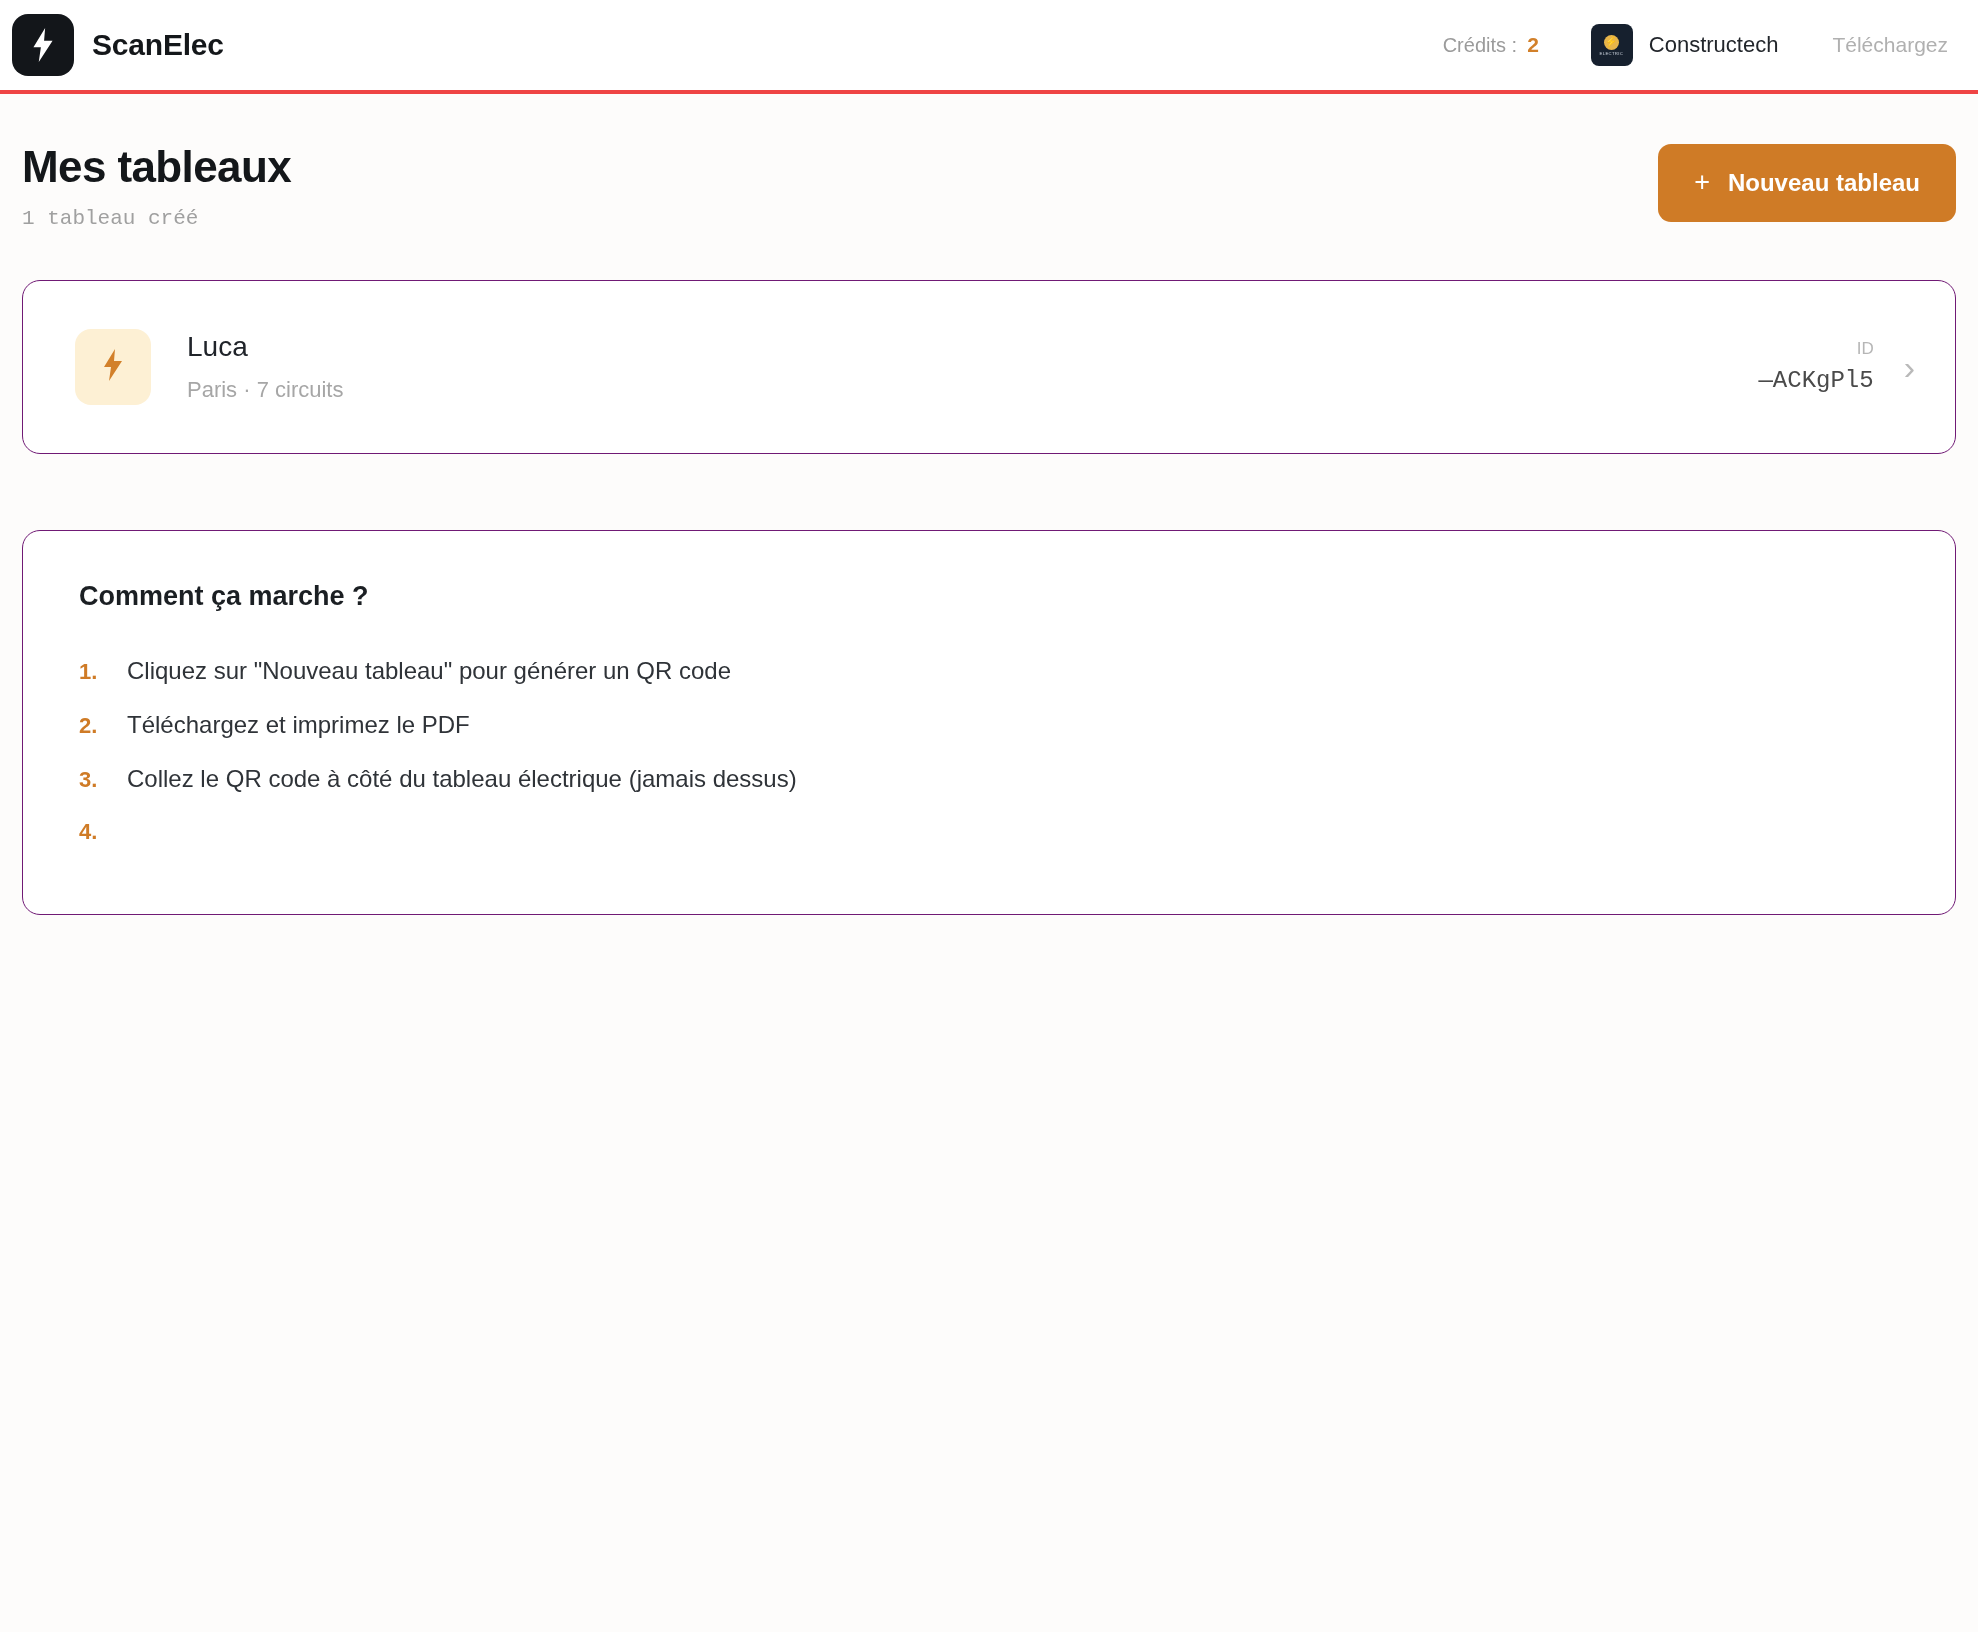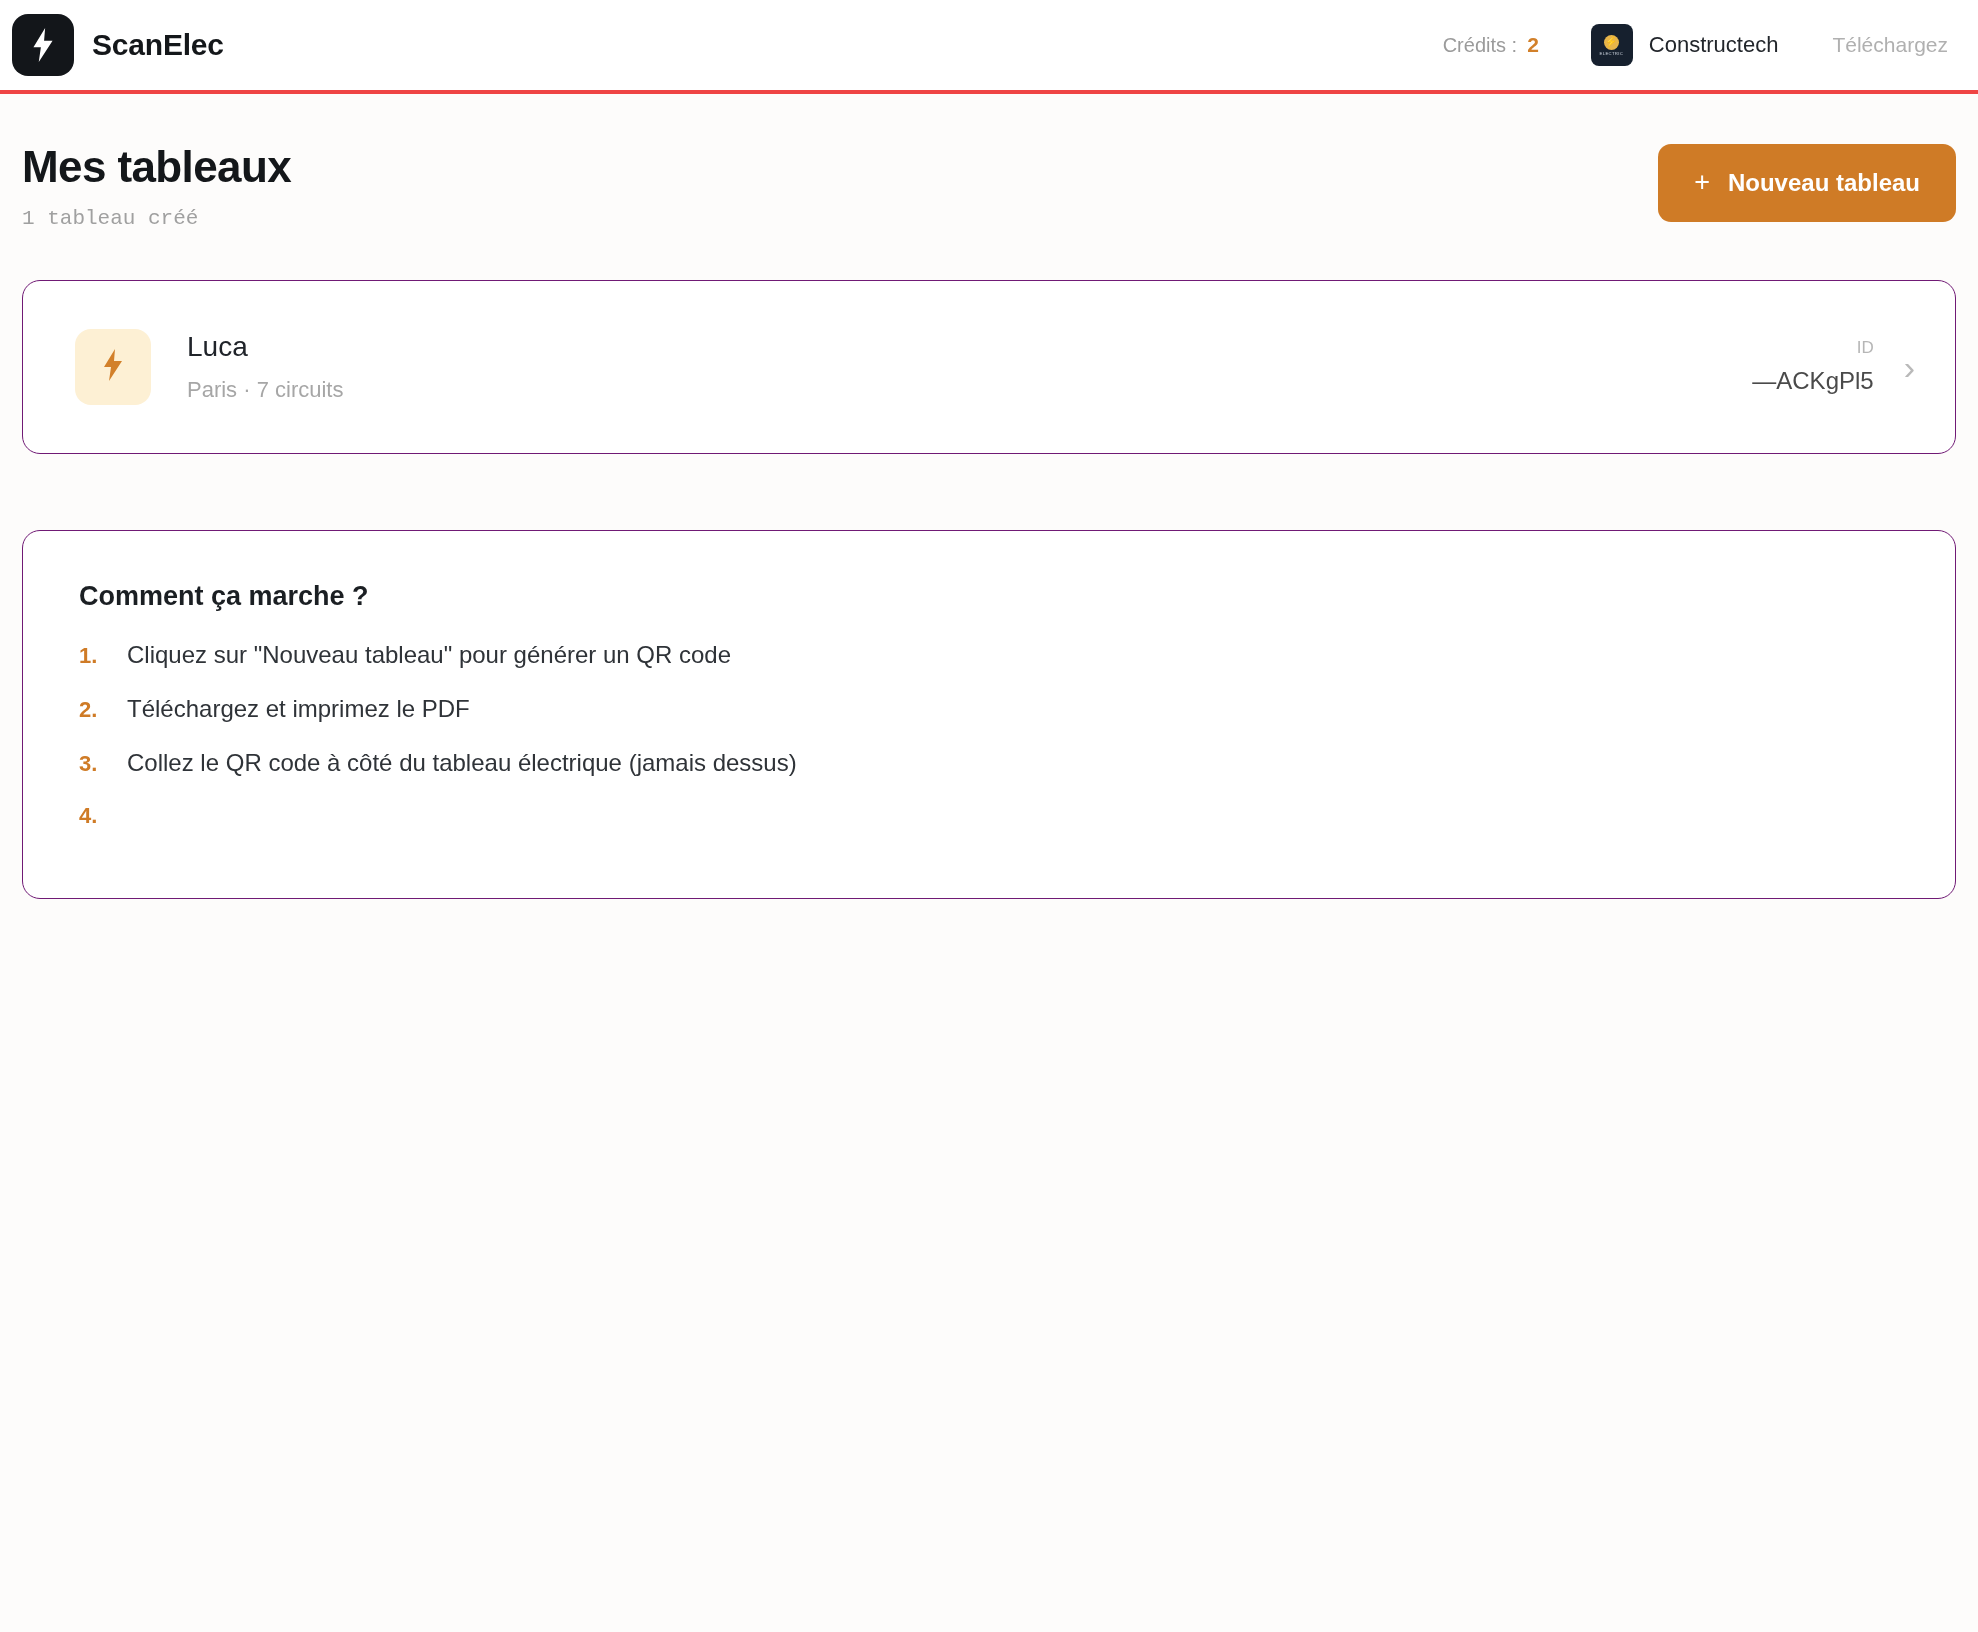--- a/index.html
+++ b/index.html
@@ -202,21 +202,21 @@
   }
   .board-id {
     text-align: right;
   }
   .board-id-label {
     font-size: 17px;
     color: #b6b6b6;
     line-height: 1.2;
   }
   .board-id-value {
-    font-family: Liberation Sans, sans-serif;
+    font-family: Liberation Mono, monospace;
     font-size: 24px;
     color: #4a4a4a;
     margin-top: 8px;
   }
   .chevron {
     color: #b9b9b9;
     font-size: 34px;
     line-height: 1;
     font-weight: 300;
     padding-right: 4px;
@@ -224,21 +224,21 @@
 
   
   .help-card {
     margin-top: 76px;
     padding: 50px 56px 56px 56px;
   }
   .help-title {
     font-size: 27px;
     font-weight: bold;
     color: #1b1f23;
-    margin-bottom: 16px;
+    margin-bottom: 32px;
   }
   .help-list {
     list-style: none;
   }
   .help-item {
     display: flex;
     align-items: baseline;
     gap: 22px;
     padding: 13px 0;
   }

